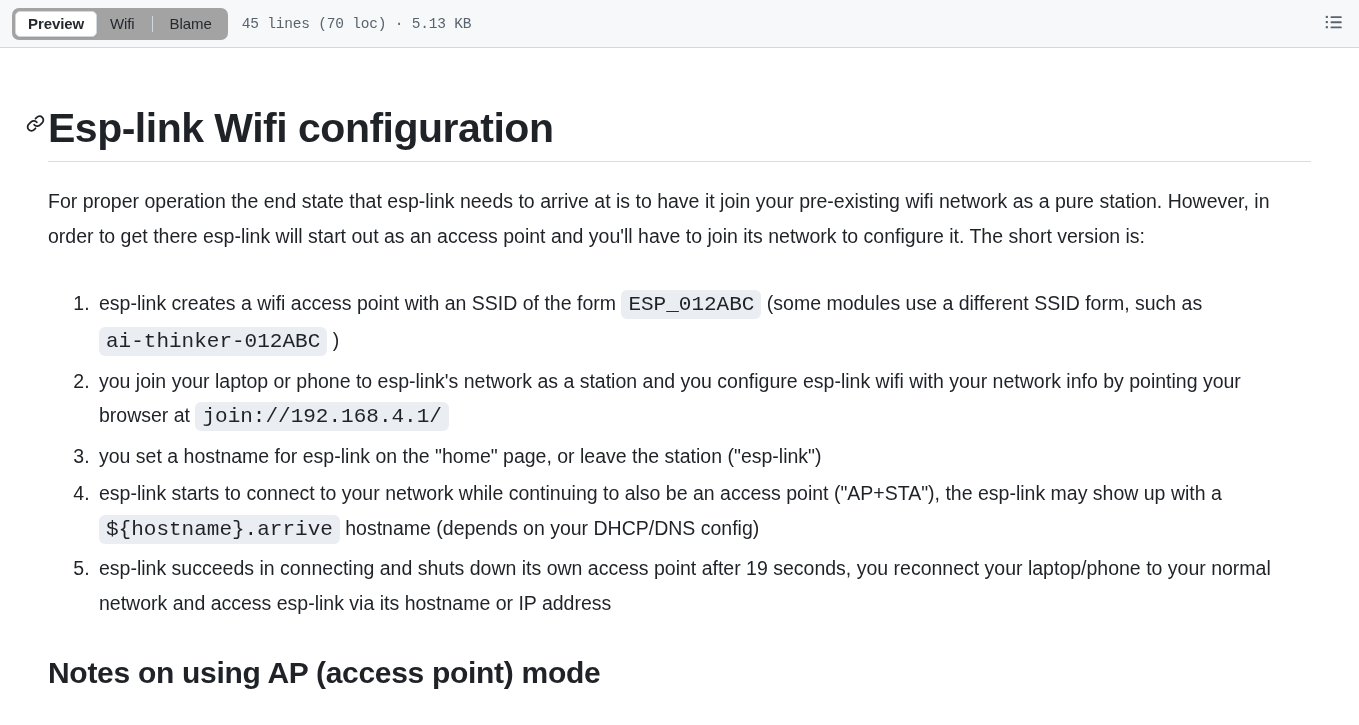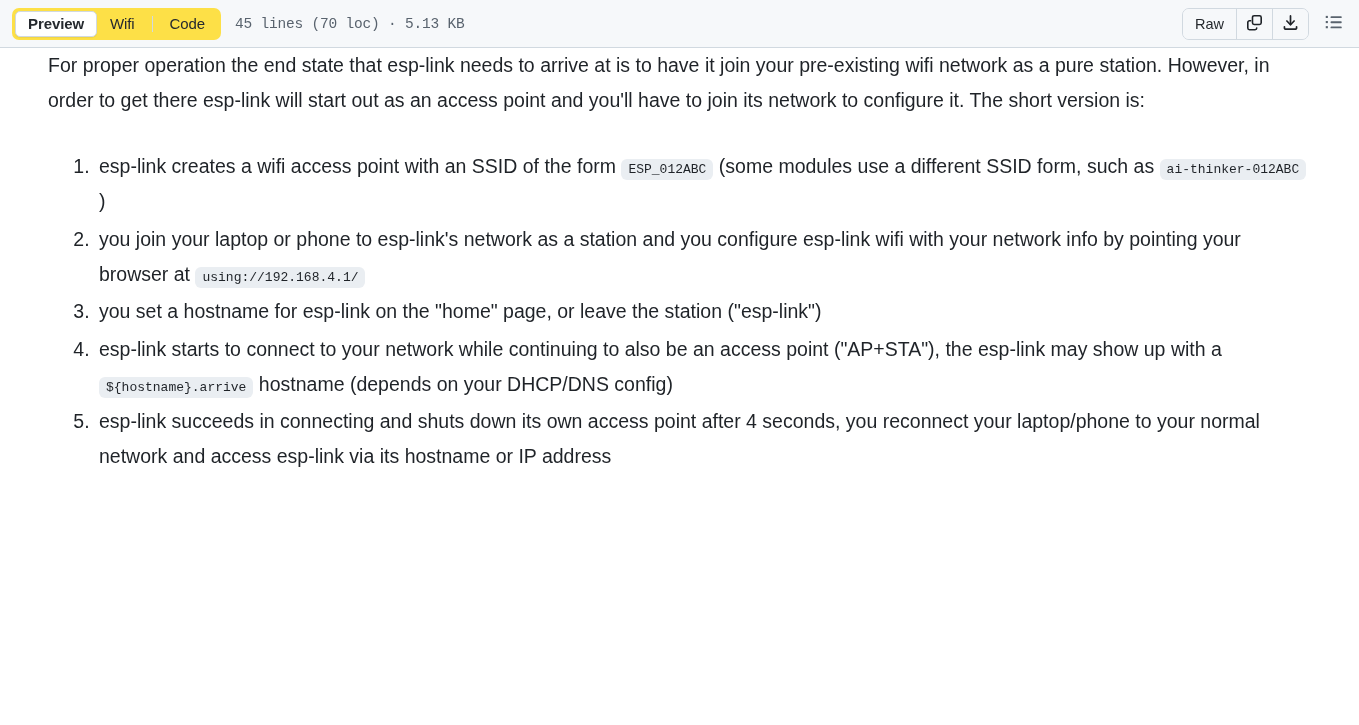--- a/index.html
+++ b/index.html
@@ -19,21 +19,21 @@
     background: #f6f8fa;
     border-bottom: 1px solid #d1d9e0;
     display: flex;
     align-items: center;
     padding: 0 10px 0 10px;
   }
 
   .seg-control {
     display: flex;
     align-items: center;
-    background: #fde047;
+    background: #a3a3a3;
     border-radius: 7px;
     height: 32px;
     padding: 3px;
     margin-left: 2px;
   }
   .seg-btn {
     height: 26px;
     display: flex;
     align-items: center;
     padding: 0 13px;
@@ -163,21 +163,21 @@
     line-height: 1.78;
   }
   ol.steps > li {
     margin-bottom: 3px;
     padding-left: 4px;
   }
   ol.steps > li::marker { color: #1f2328; }
 
   code.inline {
     font-family: "Liberation Mono", monospace;
-    font-size: 13px;
+    font-size: 21px;
     background: #eaeef2;
     border-radius: 6px;
     padding: 3px 7px;
     color: #1f2328;
     white-space: nowrap;
   }
 
   h2.section-title {
     font-size: 30px;
     font-weight: bold;
@@ -188,71 +188,61 @@
 </style>
 </head>
 <body>
 
 <div class="file-header">
 
   <div class="seg-control">
     <div class="seg-btn selected">Preview</div>
     <div class="seg-btn">Wifi</div>
     <div class="seg-divider"></div>
-    <div class="seg-btn">Code</div>
+    <div class="seg-btn">Blame</div>
   </div>
 
   <div class="file-meta">45 lines (70 loc) · 5.13 KB</div>
 
   <div class="header-right">
-    <div class="btn-group">
-      <div class="gbtn">Raw</div>
-      <div class="gbtn icon-btn">
-        <span>
-          <svg width="17" height="17" viewBox="0 0 16 16" fill="none" aria-hidden="true">
-            <rect x="6.1" y="1.7" width="8.2" height="8.2" rx="1.6" stroke="#1f2328" stroke-width="1.5"></rect>
-            <path d="M10.1 13.2a1.6 1.6 0 0 1-1.6 1.6H3.3a1.6 1.6 0 0 1-1.6-1.6V7.9a1.6 1.6 0 0 1 1.6-1.6h1.1" stroke="#1f2328" stroke-width="1.5" stroke-linecap="round" stroke-linejoin="round"></path>
-          </svg>
-        </span>
-      </div>
-      <div class="gbtn icon-btn">
-        <span>
-          <svg width="17" height="17" viewBox="0 0 16 16" fill="none" aria-hidden="true">
-            <path d="M8 1.8v8.1" stroke="#1f2328" stroke-width="1.6" stroke-linecap="round"></path>
-            <path d="M4.6 6.6 8 10.1l3.4-3.5" stroke="#1f2328" stroke-width="1.6" stroke-linecap="round" stroke-linejoin="round"></path>
-            <path d="M2.3 12.1v1.3a.9.9 0 0 0 .9.9h9.6a.9.9 0 0 0 .9-.9v-1.3" stroke="#1f2328" stroke-width="1.6" stroke-linecap="round"></path>
-          </svg>
-        </span>
-      </div>
-    </div>
 
     <div class="outline-btn">
       <span>
         <svg width="20" height="20" viewBox="0 0 16 16" fill="none" aria-hidden="true">
           <rect x="1.4" y="3.1" width="1.7" height="1.7" fill="#59636e"></rect>
           <rect x="1.4" y="7.2" width="1.7" height="1.7" fill="#59636e"></rect>
           <rect x="1.4" y="11.3" width="1.7" height="1.7" fill="#59636e"></rect>
           <rect x="5.2" y="3.3" width="9" height="1.5" rx="0.7" fill="#59636e"></rect>
           <rect x="5.2" y="7.4" width="9" height="1.5" rx="0.7" fill="#59636e"></rect>
           <rect x="5.2" y="11.5" width="9" height="1.5" rx="0.7" fill="#59636e"></rect>
         </svg>
       </span>
     </div>
   </div>
 </div>
 
 <div class="content">
   <div class="markdown-body">
 
+    <div class="h1-wrap">
+      <span class="anchor-icon">
+        <svg width="21" height="21" viewBox="0 0 16 16" fill="none" aria-hidden="true">
+          <path d="M7.0 8.9a2.9 2.9 0 0 0 4.3.35l1.8-1.8a2.9 2.9 0 1 0-4.1-4.1l-1.0 1.0" stroke="#1f2328" stroke-width="1.35" stroke-linecap="round" stroke-linejoin="round"></path>
+          <path d="M9.0 7.1a2.9 2.9 0 0 0-4.3-.35l-1.8 1.8a2.9 2.9 0 1 0 4.1 4.1l1.0-1.0" stroke="#1f2328" stroke-width="1.35" stroke-linecap="round" stroke-linejoin="round"></path>
+        </svg>
+      </span>
+      <h1 class="doc-title">Esp-link Wifi configuration</h1>
+    </div>
 
     <p class="para">For proper operation the end state that esp-link needs to arrive at is to have it join your pre-existing wifi network as a pure station. However, in order to get there esp-link will start out as an access point and you'll have to join its network to configure it. The short version is:</p>
 
     <ol class="steps">
       <li>esp-link creates a wifi access point with an SSID of the form <code class="inline">ESP_012ABC</code> (some modules use a different SSID form, such as <code class="inline">ai-thinker-012ABC</code> )</li>
-      <li>you join your laptop or phone to esp-link's network as a station and you configure esp-link wifi with your network info by pointing your browser at <code class="inline">using://192.168.4.1/</code></li>
+      <li>you join your laptop or phone to esp-link's network as a station and you configure esp-link wifi with your network info by pointing your browser at <code class="inline">join://192.168.4.1/</code></li>
       <li>you set a hostname for esp-link on the "home" page, or leave the station ("esp-link")</li>
       <li>esp-link starts to connect to your network while continuing to also be an access point ("AP+STA"), the esp-link may show up with a <code class="inline">${hostname}.arrive</code> hostname (depends on your DHCP/DNS config)</li>
-      <li>esp-link succeeds in connecting and shuts down its own access point after 4 seconds, you reconnect your laptop/phone to your normal network and access esp-link via its hostname or IP address</li>
+      <li>esp-link succeeds in connecting and shuts down its own access point after 19 seconds, you reconnect your laptop/phone to your normal network and access esp-link via its hostname or IP address</li>
     </ol>
 
+    <h2 class="section-title">Notes on using AP (access point) mode</h2>
 
   </div>
 </div>
 
 </body></html>

